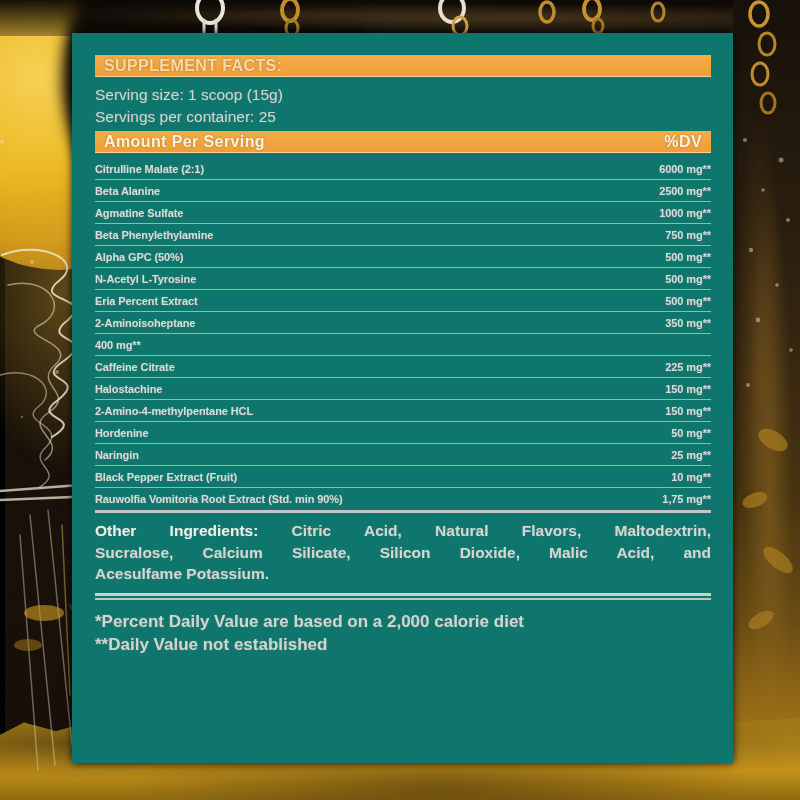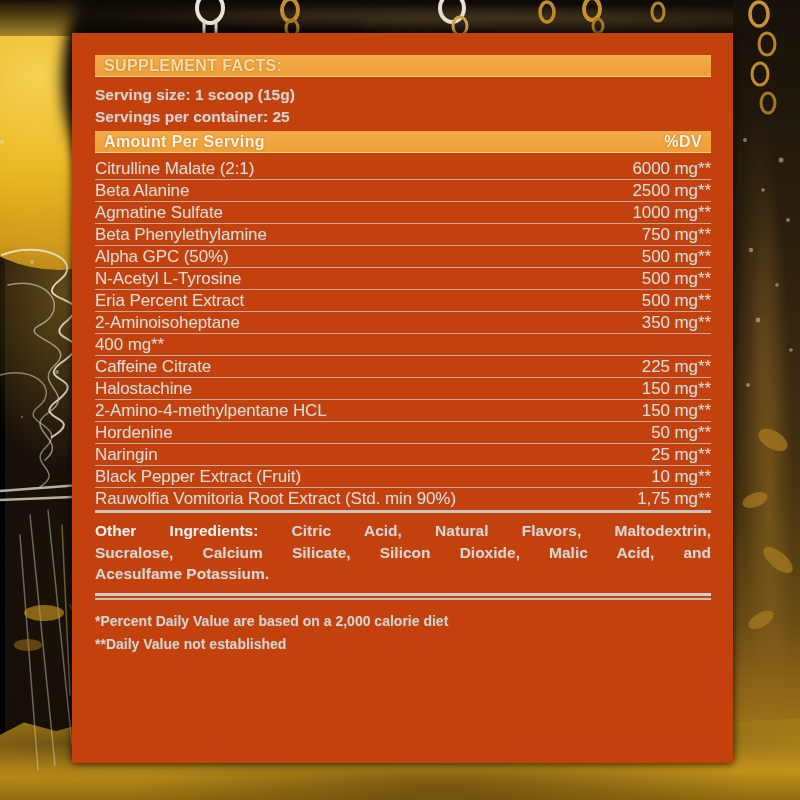--- a/index.html
+++ b/index.html
@@ -36,45 +36,45 @@
       linear-gradient(180deg,#17110a 0%,#241a0d 20%,#342511 42%,#46330f 62%,#6b4d14 78%,#a37417 92%,#bd8a1b 100%);}
   .gold-band{left:0;top:712px;width:800px;height:88px;
     background:
       radial-gradient(ellipse at 12% 35%, rgba(35,25,8,.6), rgba(0,0,0,0) 45%),
       radial-gradient(ellipse at 55% 85%, rgba(55,38,10,.45), rgba(0,0,0,0) 50%),
       radial-gradient(ellipse at 85% 30%, rgba(50,36,12,.4), rgba(0,0,0,0) 40%),
       linear-gradient(180deg,#a87e15 0%,#d2a01e 30%,#c6941b 65%,#8f6a10 100%);
     clip-path:polygon(0 26%,3% 12%,7% 22%,12% 9%,18% 19%,25% 8%,33% 17%,41% 8%,50% 15%,60% 7%,70% 14%,80% 6%,90% 13%,100% 7%,100% 100%,0 100%);}
   svg.bg{overflow:visible;}
   .panel{position:absolute;left:72px;top:33px;width:661px;height:730px;z-index:5;
-    background:#c2410c;box-shadow:0 0 8px rgba(0,0,0,.85);}
+    background:#0f766e;box-shadow:0 0 8px rgba(0,0,0,.85);}
   .panel-inner{padding:22px 22px 0 23px;color:#d8d6d2;}
   .bar{height:22px;display:flex;align-items:center;justify-content:space-between;
     padding:0 9px;box-sizing:border-box;
     background:linear-gradient(180deg,#f3ab4a 0%,#ee9f36 100%);
     border-bottom:1px solid rgba(255,236,205,.55);
     font-weight:bold;font-size:16px;letter-spacing:.4px;}
   .bar .t1{color:#f8dca8;text-shadow:0 0 2px rgba(120,70,10,.6);}
   .bar .t2{color:#fdf3e2;text-shadow:0 0 2px rgba(120,70,10,.5);}
-  .servings{margin-top:7px;line-height:22px;font-size:15.5px;font-weight:700;
+  .servings{margin-top:7px;line-height:22px;font-size:15.5px;font-weight:400;
     color:#d4d2ce;text-shadow:0 0 1.5px rgba(210,206,200,.35);}
   .bar2{margin-top:3px;text-align:right;}
   .rows{margin-top:5px;border-bottom:3px solid #c6c5c2;}
   .row{height:22px;box-sizing:border-box;display:flex;justify-content:space-between;
     align-items:center;border-bottom:1px solid rgba(195,194,190,.8);
-    font-size:17px;font-weight:400;letter-spacing:-.1px;
+    font-size:11px;font-weight:700;letter-spacing:-.1px;
     color:#dbd9d5;text-shadow:0 0 1.5px rgba(210,206,200,.3);}
   .row:last-child{border-bottom:none;}
   .oth{margin-top:7px;font-size:15.5px;font-weight:600;line-height:21.5px;
     color:#d6d4d0;text-shadow:0 0 1.5px rgba(210,206,200,.3);}
   .jline{text-align:justify;text-align-last:justify;}
   .oth .lbl{font-weight:bold;color:#efeee9;}
   .dblline{margin-top:8px;height:7px;box-sizing:border-box;
     border-top:3px solid #cfcecb;border-bottom:2px solid #c4c3c0;}
-  .foot{margin-top:10px;font-size:14px;font-weight:600;line-height:23px;
+  .foot{margin-top:10px;font-size:17px;font-weight:600;line-height:23px;
     color:#d4d2ce;text-shadow:0 0 1.5px rgba(210,206,200,.3);}
 </style>
 </head>
 <body>
 
 <div class="bg moon"></div>
 <div class="bg moon-shade"></div>
 <div class="bg moon-dust"></div>
 <div class="bg top-strip"></div>
 <div class="bg right-strip"></div>

